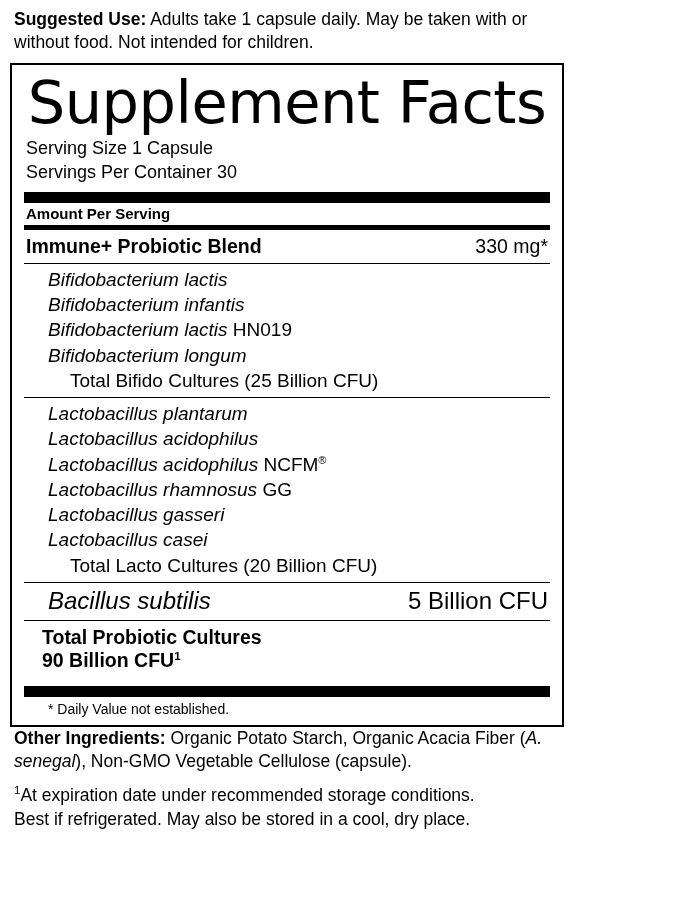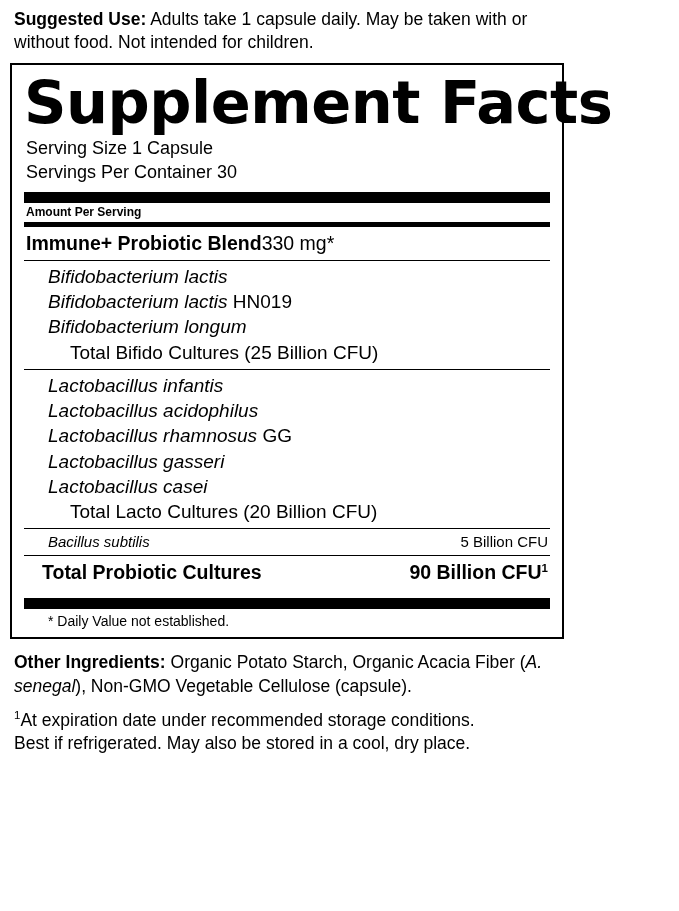--- a/index.html
+++ b/index.html
@@ -38,21 +38,21 @@
   
   .sf-panel {
     border: 2.5px solid #000;
     box-sizing: border-box;
     padding: 6px 12px 8px 12px;
     margin: 2px 0 0 0;
   }
 
   .sf-title {
     font-family: "DejaVu Sans", sans-serif;
-    font-weight: bold;
+    font-weight: normal;
     font-size: 59px;
     line-height: 1.02;
     letter-spacing: -0.5px;
     text-align: center;
     margin: 2px 0 4px 0;
     white-space: nowrap;
   }
 
   .sf-serving {
     font-size: 18px;
@@ -67,27 +67,28 @@
   .rule-med {
     border-top: 5px solid #000;
     margin: 0;
   }
   .rule-thin {
     border-top: 1.6px solid #000;
     margin: 0;
   }
 
   .amount-row {
-    font-size: 12px;
+    font-size: 15px;
     font-weight: bold;
     padding: 2px 0 3px 2px;
   }
 
   .blend-row {
     display: flex;
+    justify-content: space-between;
     align-items: baseline;
     font-size: 19.5px;
     font-weight: bold;
     padding: 5px 2px 5px 2px;
   }
   .blend-row .amt {
     font-weight: normal;
     font-size: 19.5px;
   }
 
@@ -107,46 +108,47 @@
   .total-line {
     font-size: 19px;
     line-height: 1.33;
     padding-left: 46px;
   }
 
   .single-row {
     display: flex;
     justify-content: space-between;
     align-items: baseline;
-    font-size: 15px;
+    font-size: 24px;
     padding: 4px 2px 5px 24px;
   }
   .single-row .name { font-style: italic; }
 
   .total-row {
     display: flex;
     justify-content: space-between;
     align-items: baseline;
     font-size: 19.5px;
     font-weight: bold;
     padding: 5px 2px 6px 18px;
+    flex-direction: column;
   }
   .total-row sup {
     font-size: 11.5px;
     vertical-align: super;
     font-weight: bold;
   }
 
   .footnote-dv {
     font-size: 14px;
     padding: 4px 0 0 24px;
   }
 
   .other-ing {
-    padding: 12px 4px 0 4px;
+    padding: 0 4px 0 4px;
   }
   .expiration {
     padding: 10px 4px 0 4px;
   }
   .expiration sup {
     font-size: 11.5px;
     vertical-align: super;
   }
 </style>
 </head>
@@ -173,30 +175,32 @@
 
     <div class="blend-row">
       <span>Immune+ Probiotic Blend</span>
       <span class="amt">330 mg*</span>
     </div>
 
     <div class="rule-thin"></div>
 
     <div class="group">
       <div class="strain"><i>Bifidobacterium lactis</i><span></span></div>
+      <div class="strain"><i>Bifidobacterium infantis</i><span></span></div>
       <div class="strain"><i>Bifidobacterium lactis</i><span> HN019</span></div>
       <div class="strain"><i>Bifidobacterium longum</i><span></span></div>
       <div class="total-line">Total Bifido Cultures (25 Billion CFU)</div>
     </div>
 
     <div class="rule-thin"></div>
 
     <div class="group">
-      <div class="strain"><i>Lactobacillus infantis</i><span></span></div>
+      <div class="strain"><i>Lactobacillus plantarum</i><span></span></div>
       <div class="strain"><i>Lactobacillus acidophilus</i><span></span></div>
+      <div class="strain"><i>Lactobacillus acidophilus</i><span> NCFM</span><sup>®</sup></div>
       <div class="strain"><i>Lactobacillus rhamnosus</i><span> GG</span></div>
       <div class="strain"><i>Lactobacillus gasseri</i><span></span></div>
       <div class="strain"><i>Lactobacillus casei</i><span></span></div>
       <div class="total-line">Total Lacto Cultures (20 Billion CFU)</div>
     </div>
 
     <div class="rule-thin"></div>
 
     <div class="single-row">
       <span class="name">Bacillus subtilis</span>

